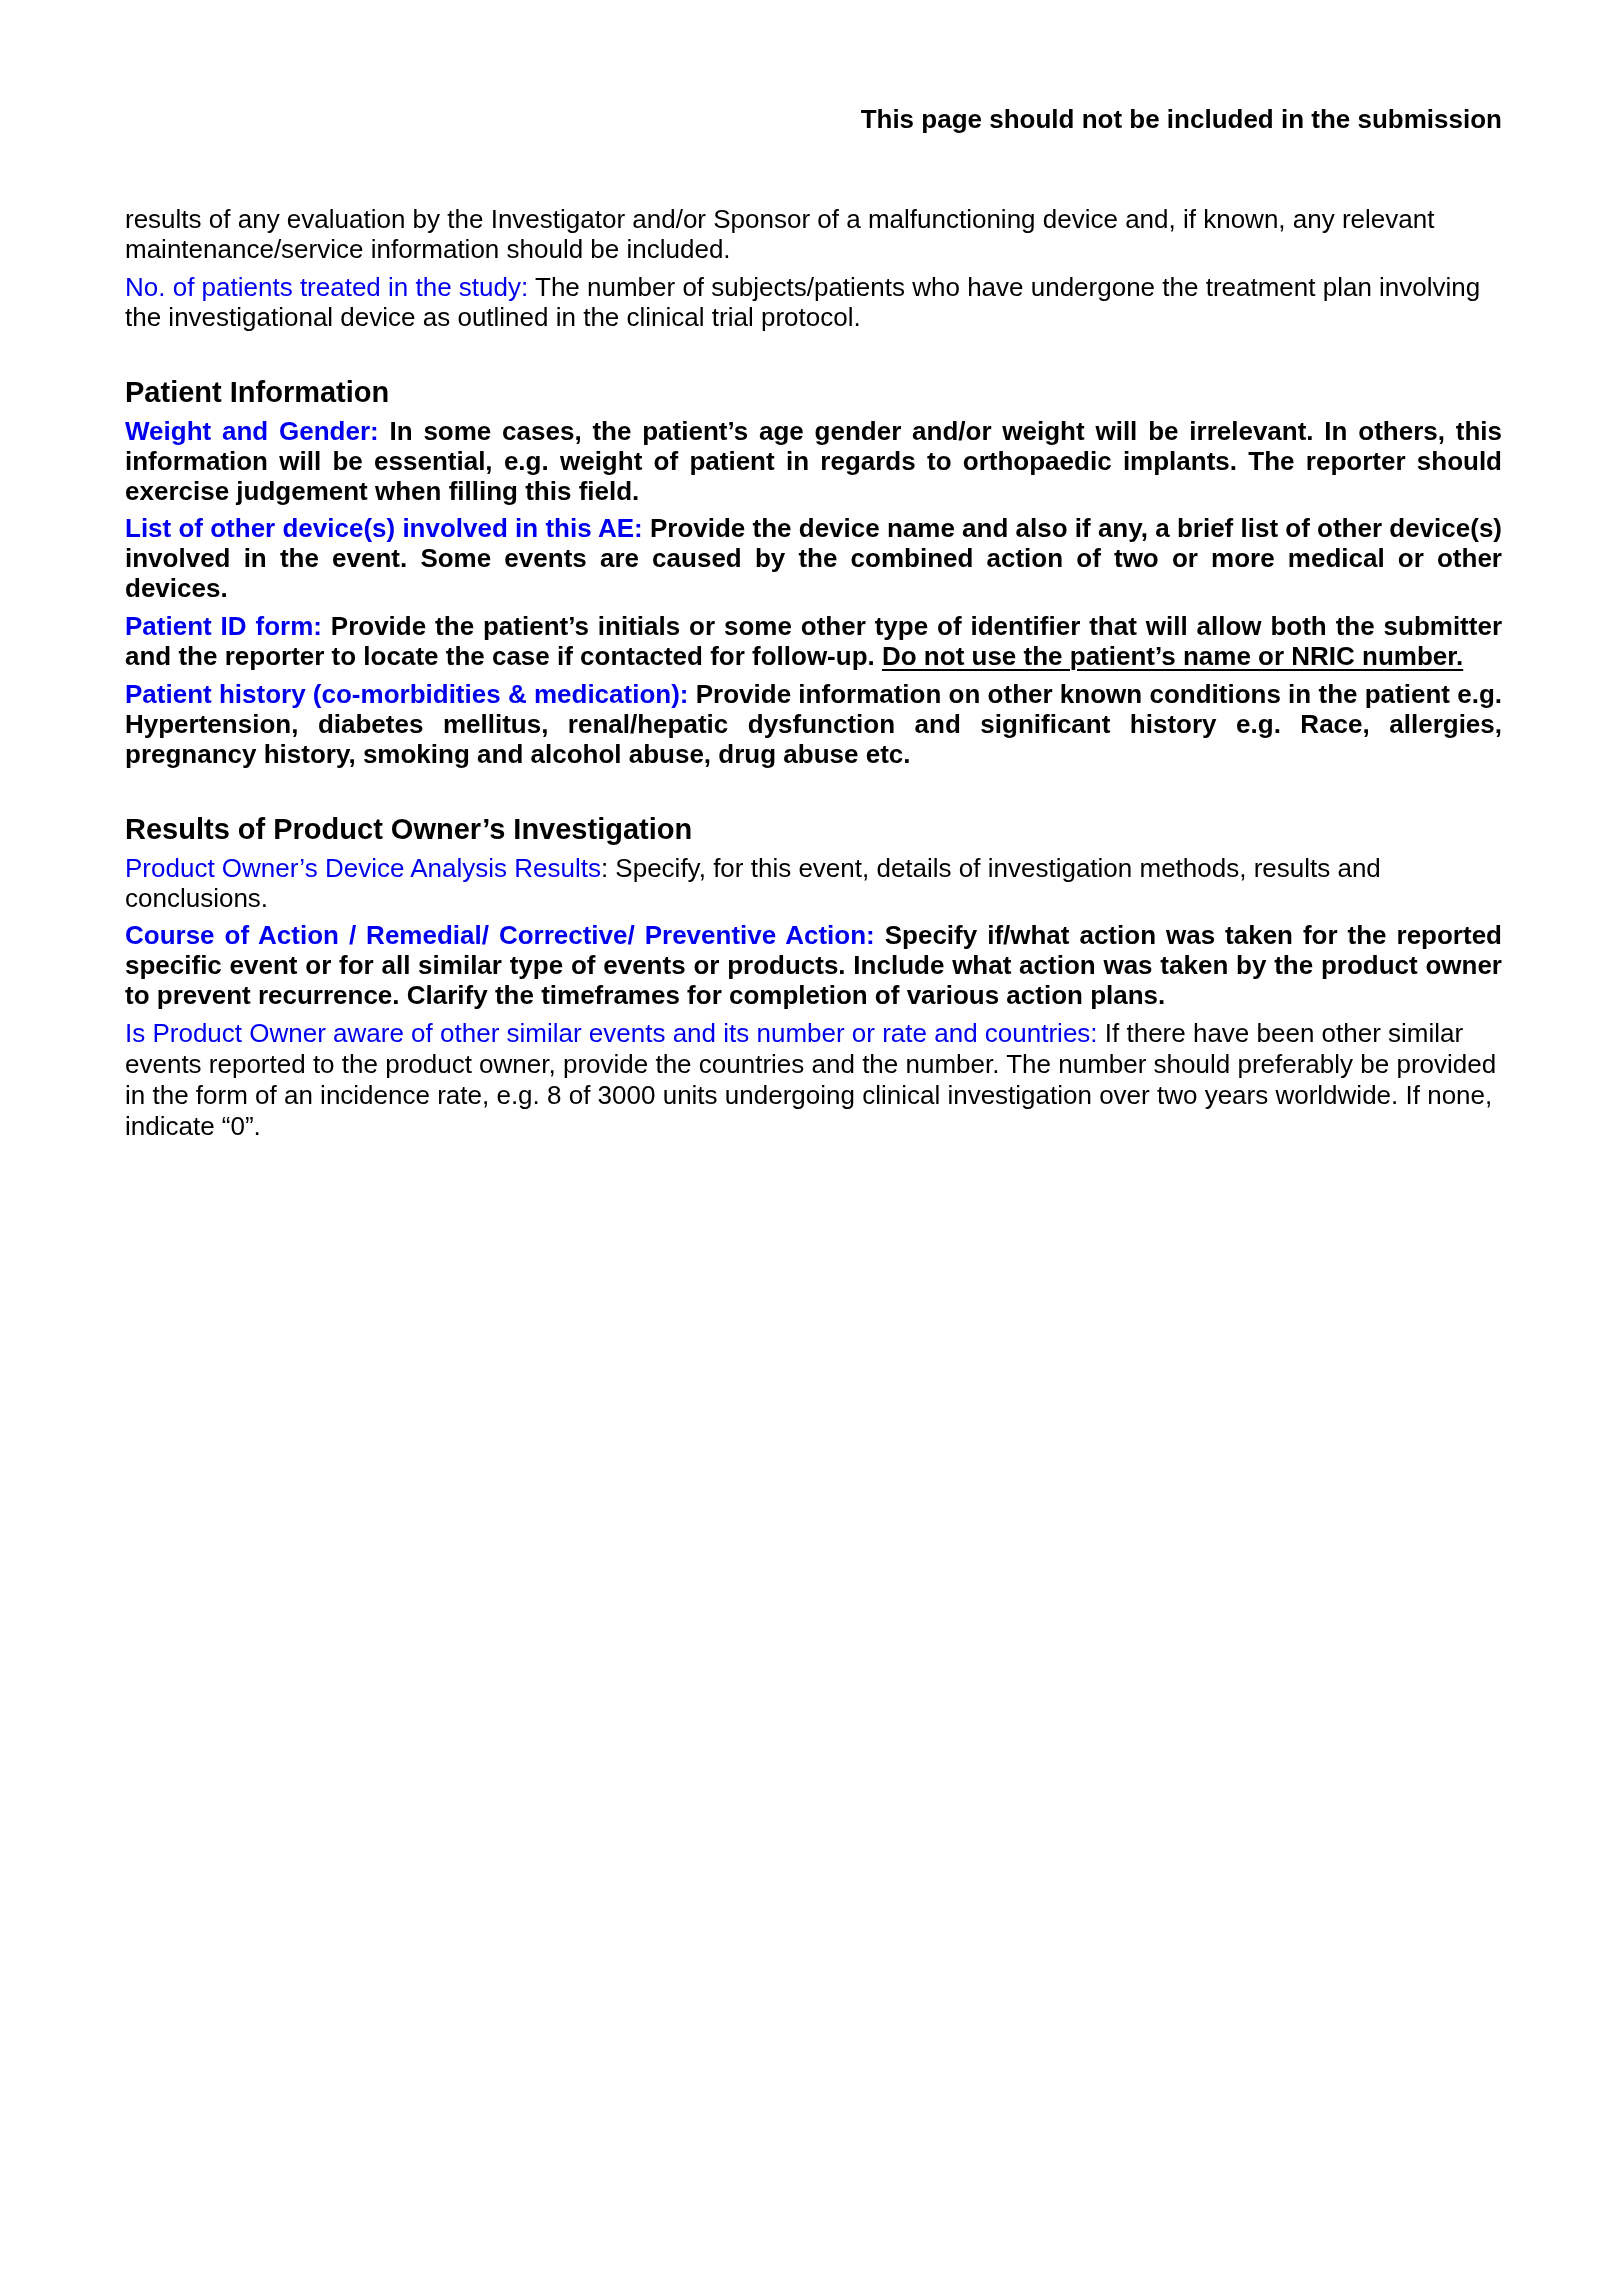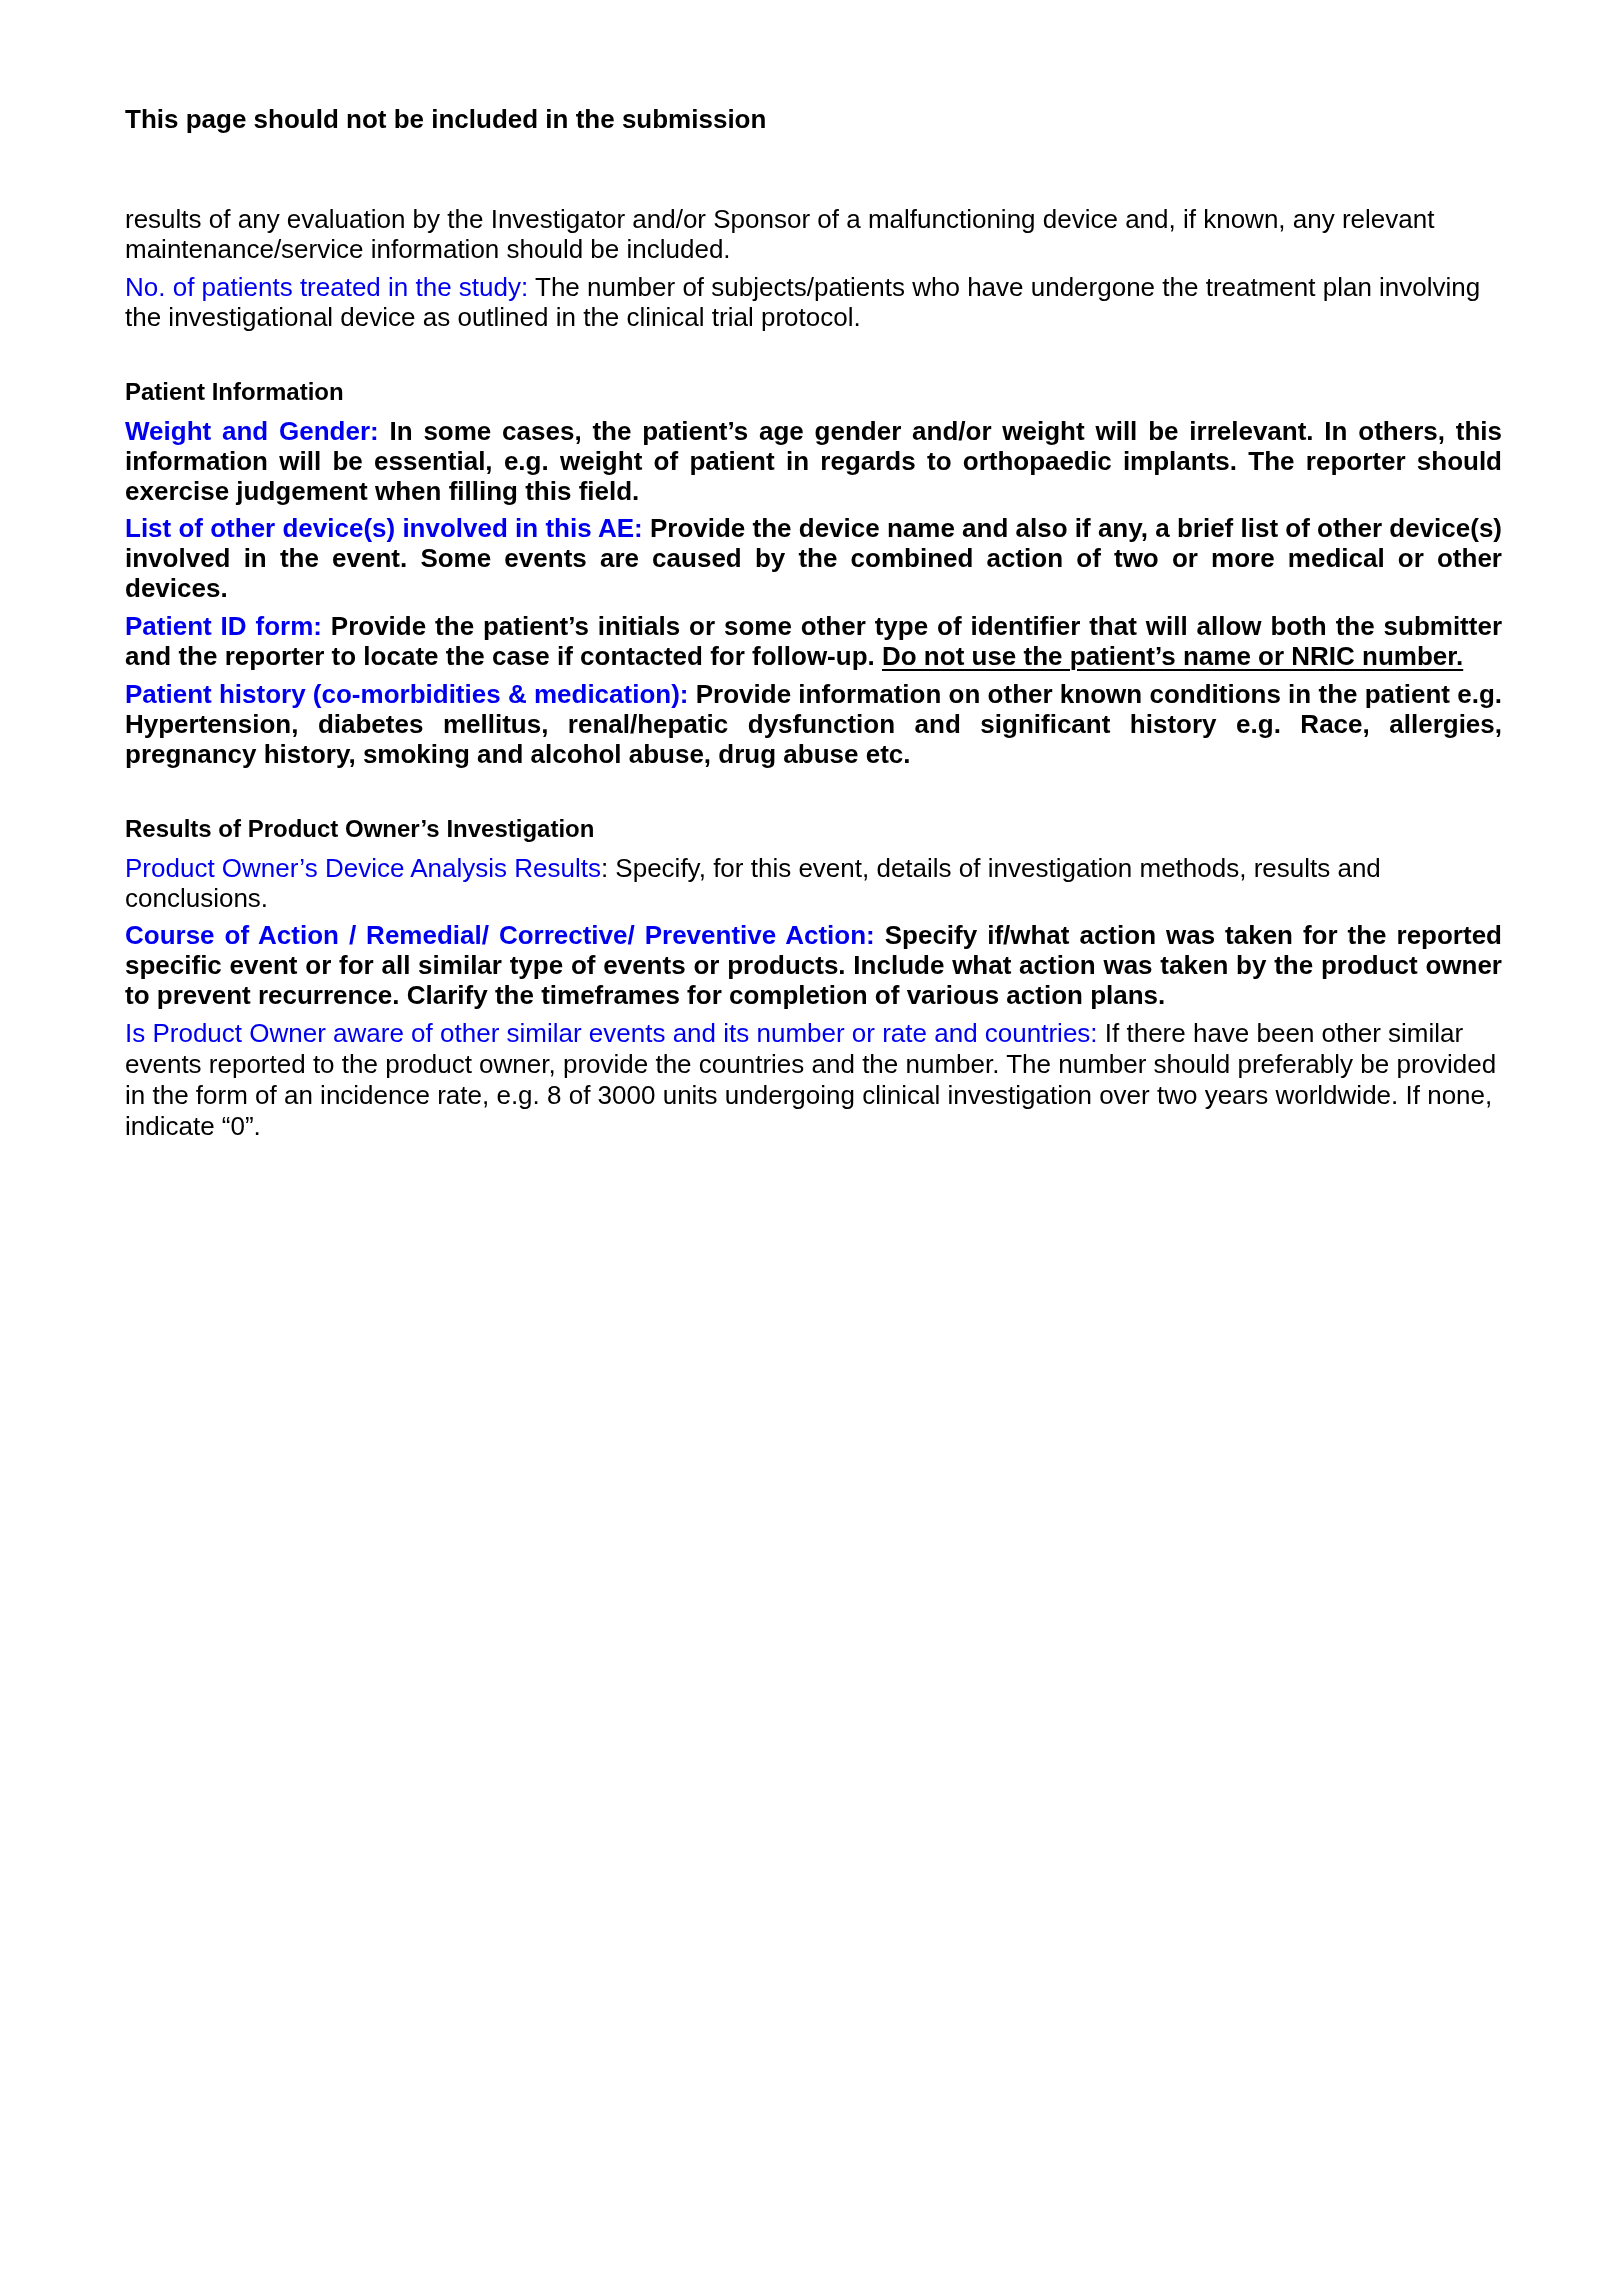--- a/index.html
+++ b/index.html
@@ -19,33 +19,33 @@
   }
   .page {
     position: absolute;
     left: 125px;
     top: 0;
     width: 1377px;
     padding-top: 104px;
   }
   .doc-title {
     font-weight: 700;
-    text-align: left;
+    text-align: right;
     margin: 0 0 70px 0;
   }
   p.para {
     margin: 0 0 7.7px 0;
     text-align: left;
   }
   p.justify {
     text-align: justify;
     font-weight: bold;
   }
   h2.section-heading {
-    font-size: 24px;
+    font-size: 29px;
     line-height: 30px;
     font-weight: 700;
     margin: 45px 0 9px 0;
   }
   .lbl {
     color: var(--label-blue, #0000EE);
   }
   .u {
     text-decoration: underline;
     text-decoration-thickness: 1.8px;

